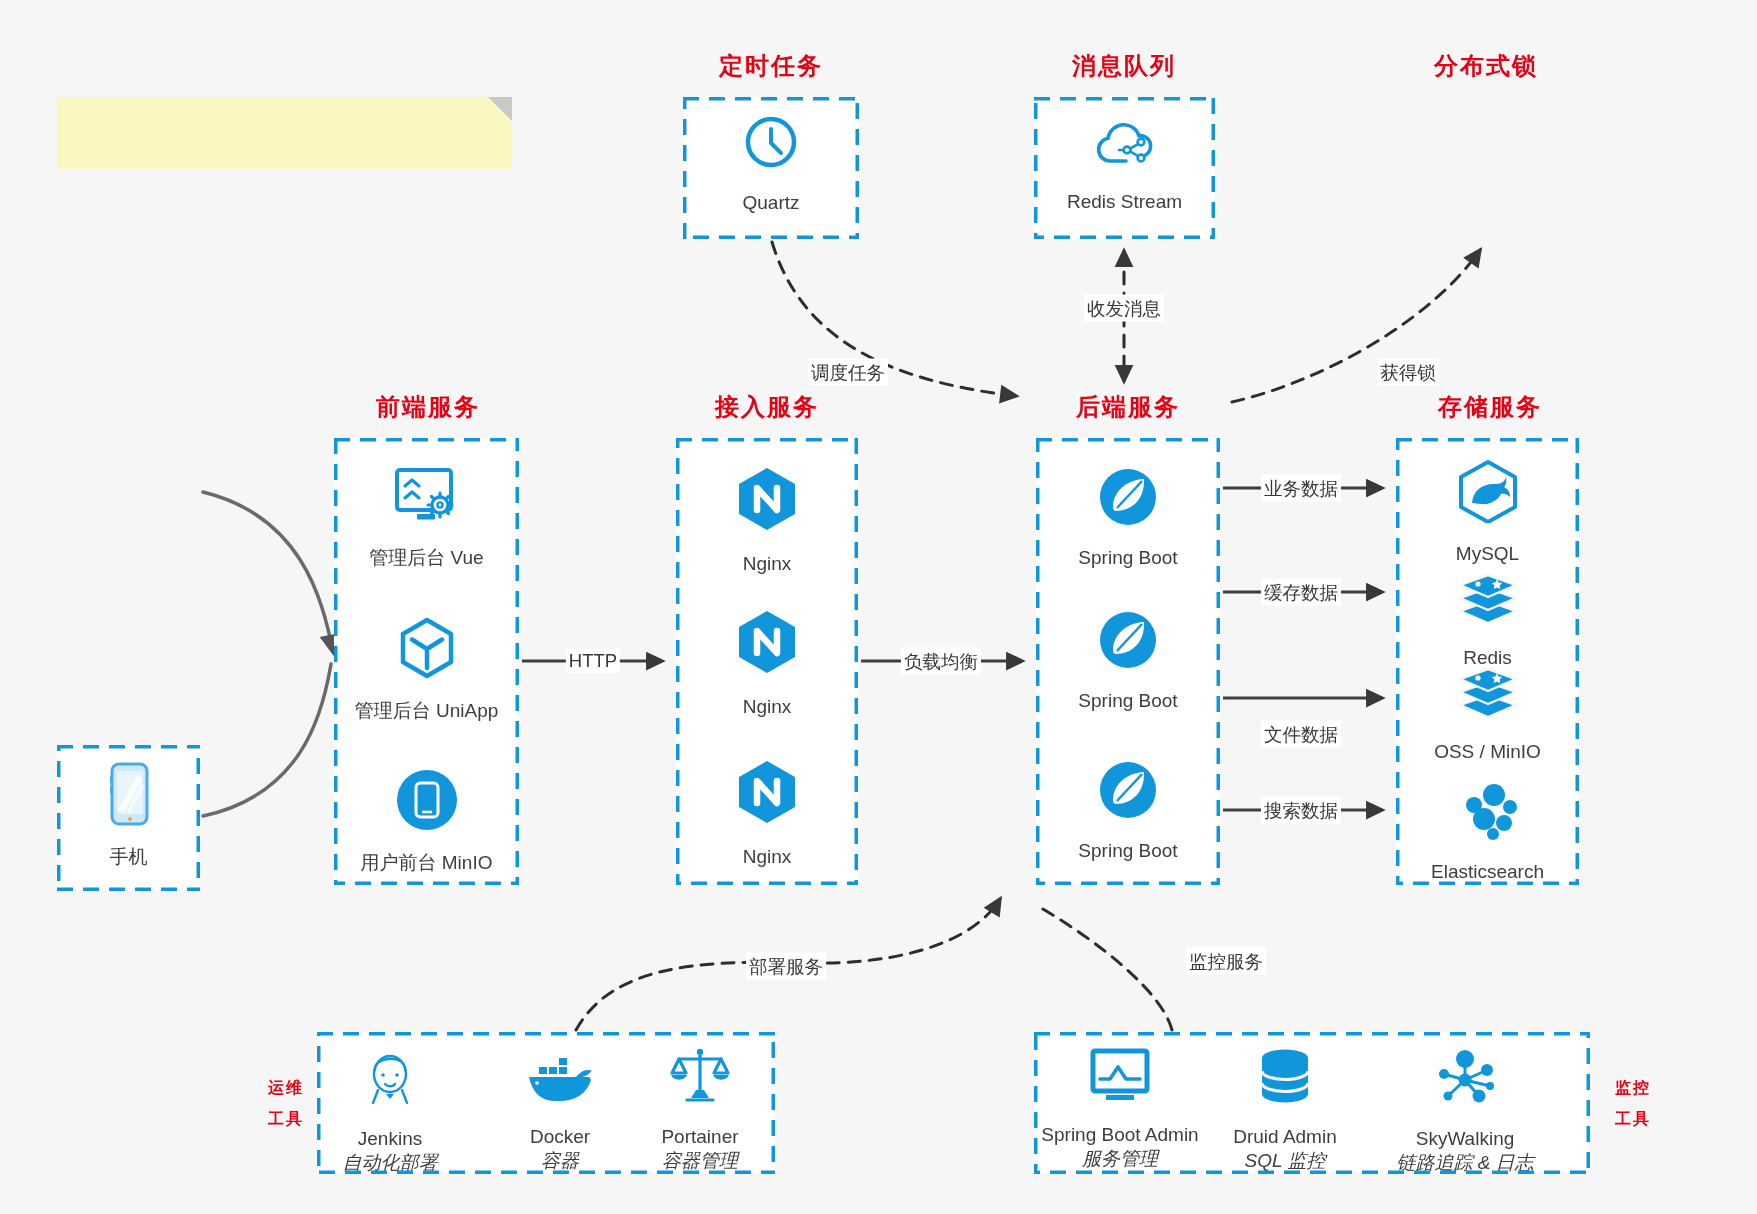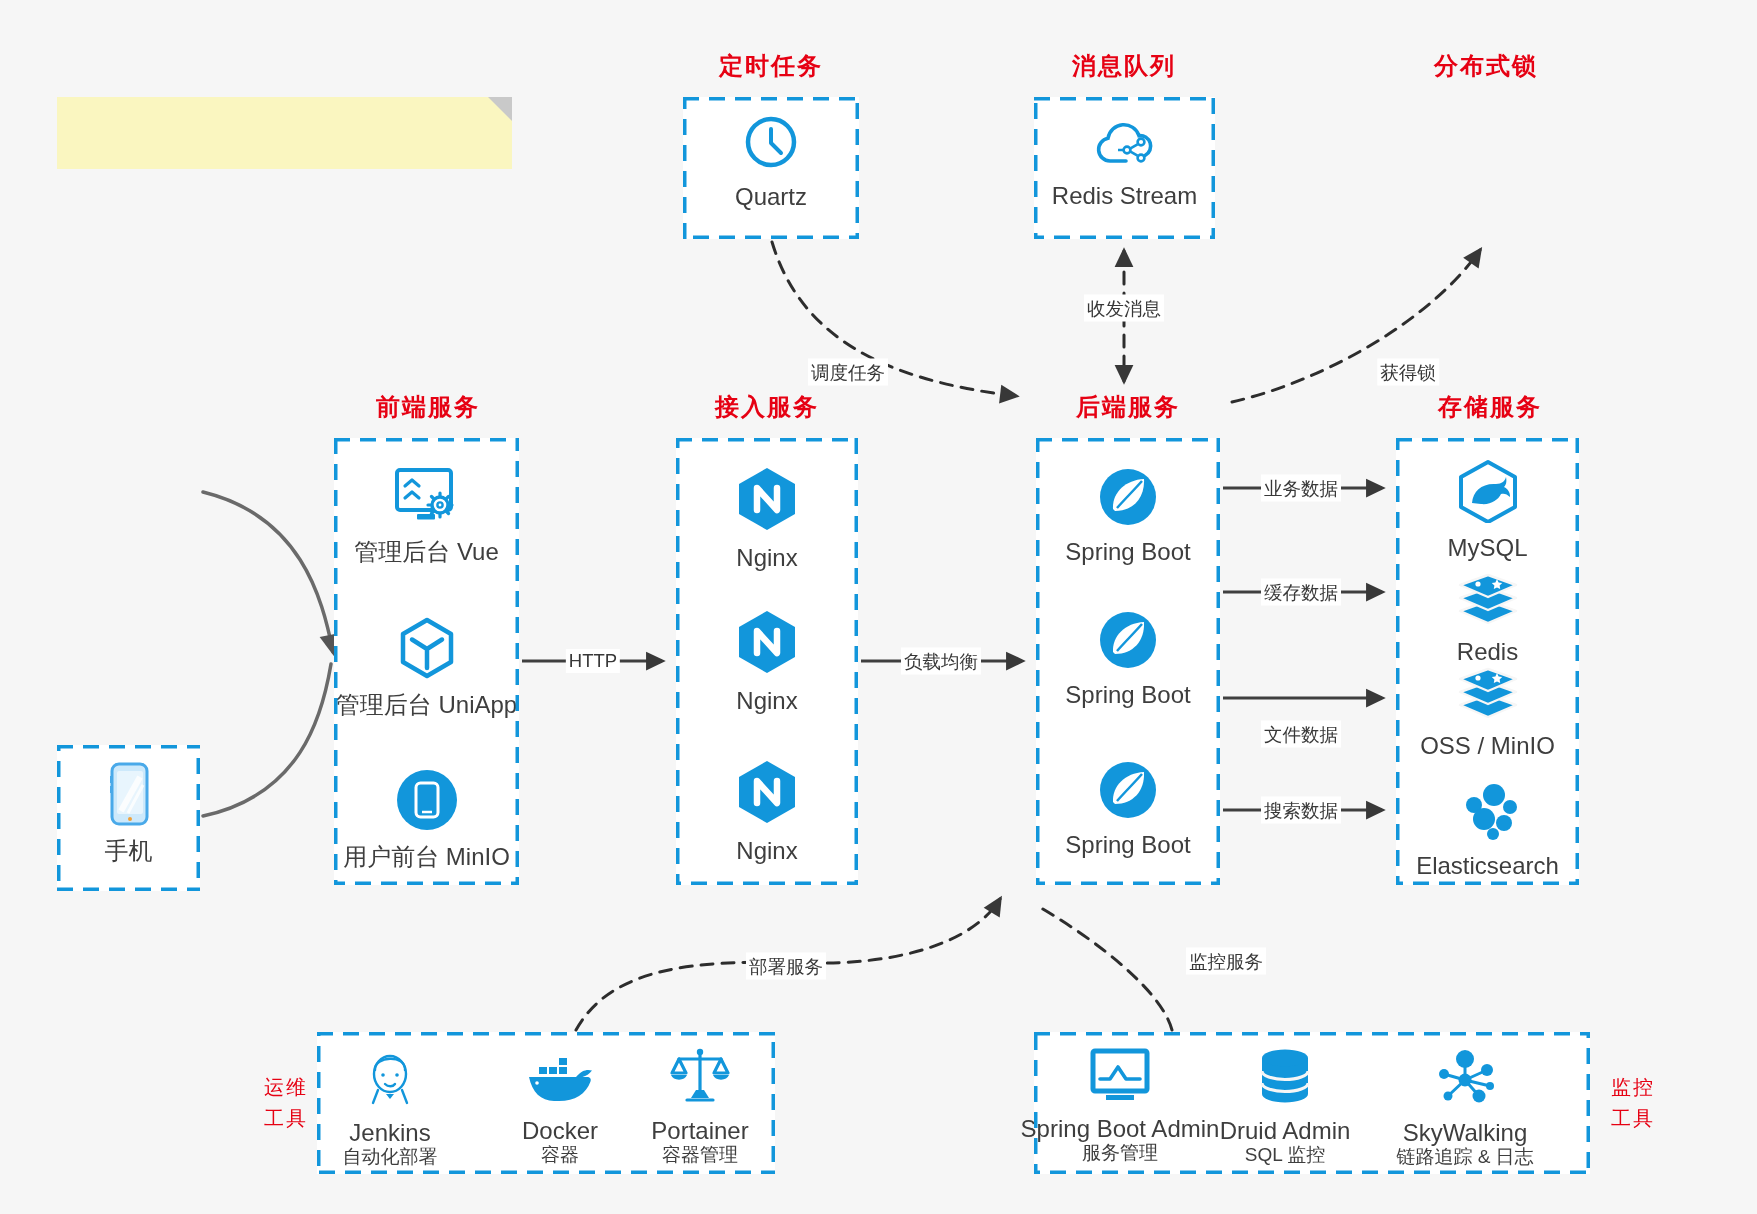--- a/index.html
+++ b/index.html
@@ -4,25 +4,25 @@
 <style>
   html,body{margin:0;padding:0;background:#f6f6f6;}
   #canvas{position:relative;width:1757px;height:1214px;background:#f6f6f6;overflow:hidden;
           font-family:"Liberation Sans","DejaVu Sans",sans-serif;color:#3e3e3e;}
   #edges{position:absolute;left:0;top:0;pointer-events:none;}
   .dbox{position:absolute;background:#ffffff;}
   .dashsvg{position:absolute;left:0;top:0;width:100%;height:100%;pointer-events:none;}
   .dashsvg rect{x:0;y:0;width:100%;height:100%;fill:none;stroke:#1296db;stroke-width:7;stroke-dasharray:16 10;}
   .node{position:absolute;left:0;width:100%;display:flex;flex-direction:column;align-items:center;}
   .node .icon{display:block;}
-  .nlabel{font-size:24px;color:#3e3e3e;margin-top:13px;white-space:nowrap;line-height:24px;text-align:center;}
-  .nsub{font-size:19px;color:#3e3e3e;white-space:nowrap;line-height:24px;text-align:center;}
+  .nlabel{font-size:19px;color:#3e3e3e;margin-top:19px;white-space:nowrap;line-height:24px;text-align:center;}
+  .nsub{font-size:19px;color:#3e3e3e;white-space:nowrap;line-height:24px;text-align:center;font-style:italic;}
   .gtitle{position:absolute;transform:translate(-50%,-50%);font-size:24px;font-weight:700;color:#e60113;
           letter-spacing:2px;white-space:nowrap;}
-  .gtitle2{position:absolute;transform:translate(-50%,-50%);font-size:20px;font-weight:400;color:#e60113;
+  .gtitle2{position:absolute;transform:translate(-50%,-50%);font-size:16px;font-weight:700;color:#e60113;
            letter-spacing:2px;text-align:center;line-height:31px;white-space:nowrap;}
   .elabel{position:absolute;transform:translate(-50%,-50%);font-size:18.5px;color:#383838;
           background:#ffffff;padding:1px 3px;white-space:nowrap;}
   .note{position:absolute;left:57px;top:97px;width:455px;height:72px;background:#faf6c0;}
   .note .ntext{position:absolute;left:16px;top:10px;font-size:19.5px;line-height:27px;color:#4c4c4c;white-space:nowrap;}
   .fold{position:absolute;right:0;top:0;width:24px;height:24px;}
 </style>
 </head>
 <body>
 

